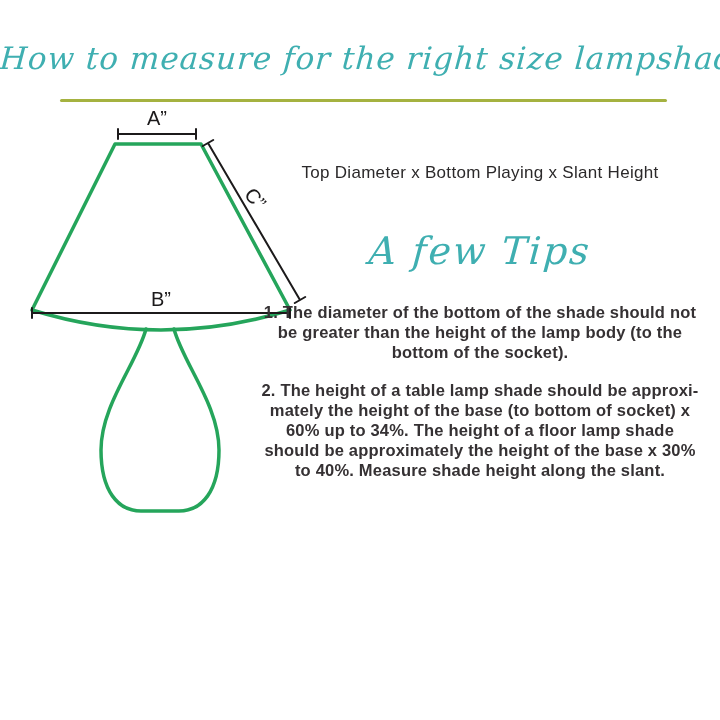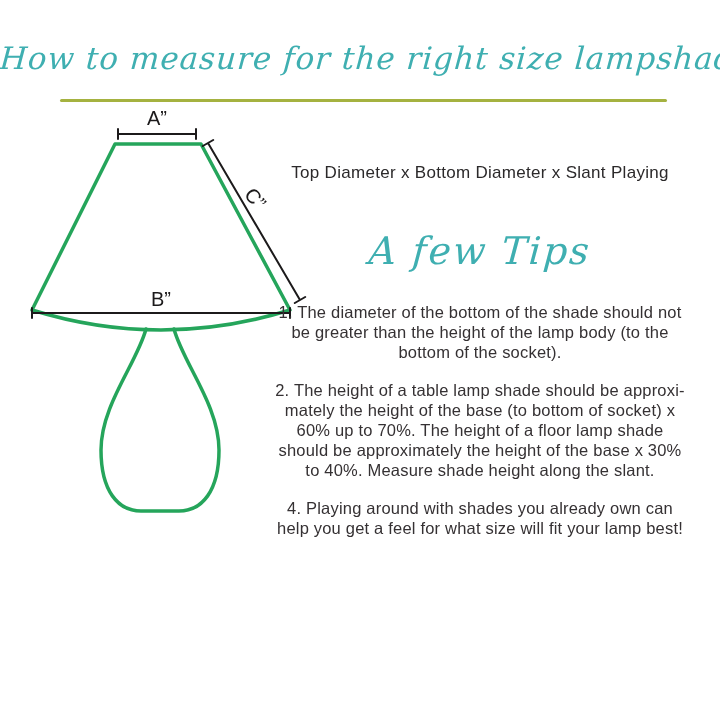--- a/index.html
+++ b/index.html
@@ -70,20 +70,21 @@
     font-family:"DejaVu Serif", cursive;
     font-style:italic;
     font-size:38px;
     line-height:54px;
     letter-spacing:2px;
     color:var(--teal);
     transform:skewX(-4deg);
   }
   .tips-list{
     margin-top:24px;
+    font-weight:bold;
   }
   .tip-item{
     margin:0 0 18px 0;
     font-size:16.5px;
     line-height:20px;
     letter-spacing:0.2px;
     color:var(--soft-ink);
     white-space:pre-line;
   }
 </style>
@@ -108,32 +109,30 @@
     <path class="measure-line" d="M182.8,41 L193.2,35 M188,38 L280,195 M274.8,198 L285.2,192"></path>
     <text class="dim-label" x="230" y="98" text-anchor="middle" transform="rotate(50 230 98)">C”</text>
 
     <path class="measure-line" d="M12,203 V213 M12,208 H270 M270,203 V213"></path>
     <text class="dim-label" x="141" y="201" text-anchor="middle">B”</text>
   </svg>
 
   <div class="right-col">
 
 
-    <div class="formula-subheading">Top Diameter x Bottom Diameter x Slant Playing</div>
+    <div class="formula-subheading">Top Diameter x Bottom Playing x Slant Height</div>
 
     <div class="tips-heading">A few Tips</div>
 
     <div class="tips-list">
       <p class="tip-item">1. The diameter of the bottom of the shade should not
 be greater than the height of the lamp body (to the
 bottom of the socket).</p>
       <p class="tip-item">2. The height of a table lamp shade should be approxi-
 mately the height of the base (to bottom of socket) x
-60% up to 70%. The height of a floor lamp shade
+60% up to 34%. The height of a floor lamp shade
 should be approximately the height of the base x 30%
 to 40%. Measure shade height along the slant.</p>
-      <p class="tip-item">4. Playing around with shades you already own can
-help you get a feel for what size will fit your lamp best!</p>
     </div>
 
   </div>
 
 </div>
 
 </body></html>

